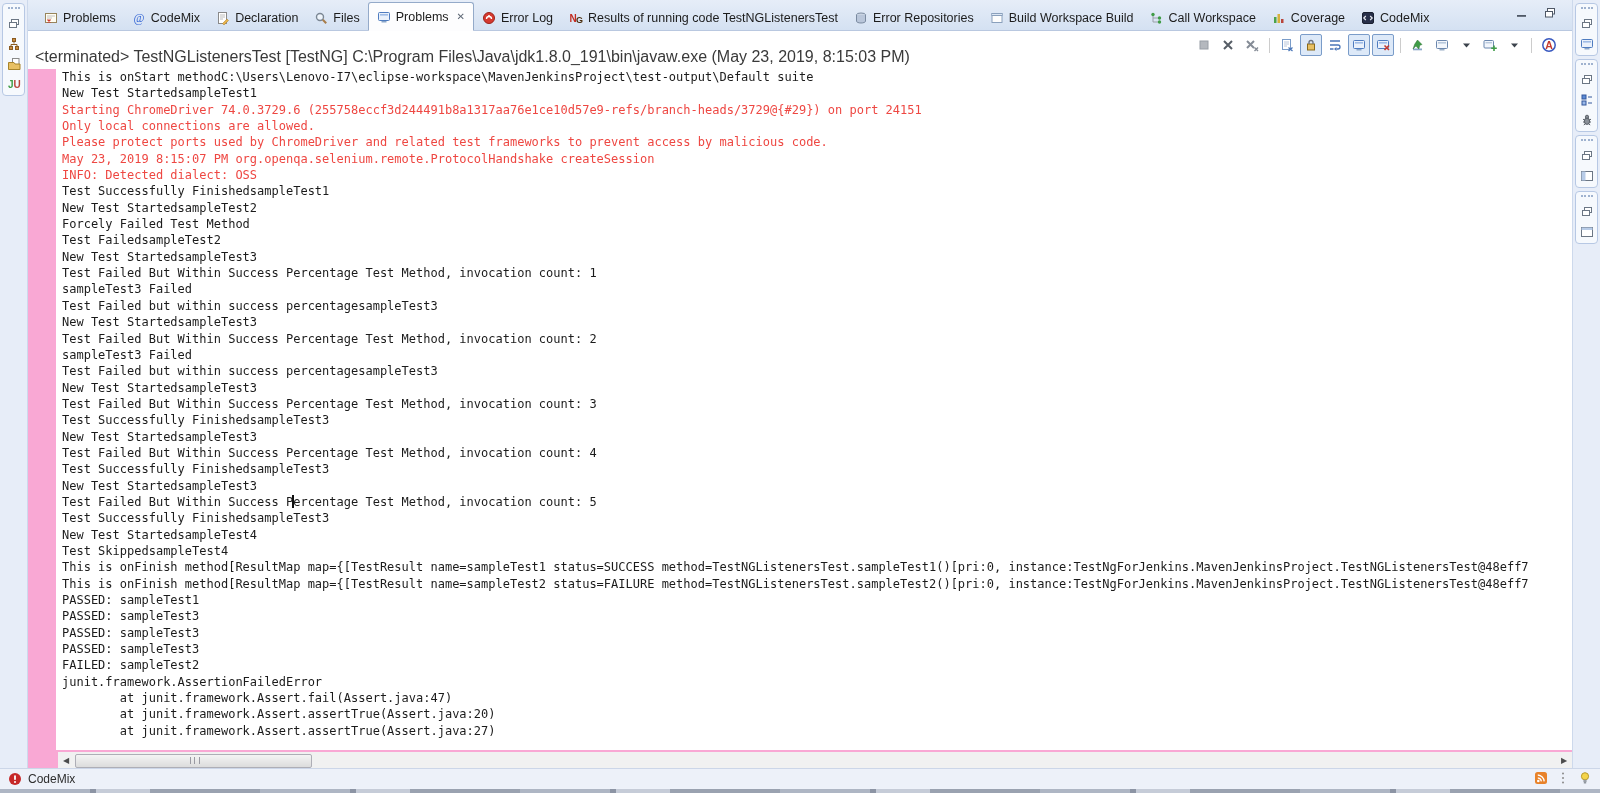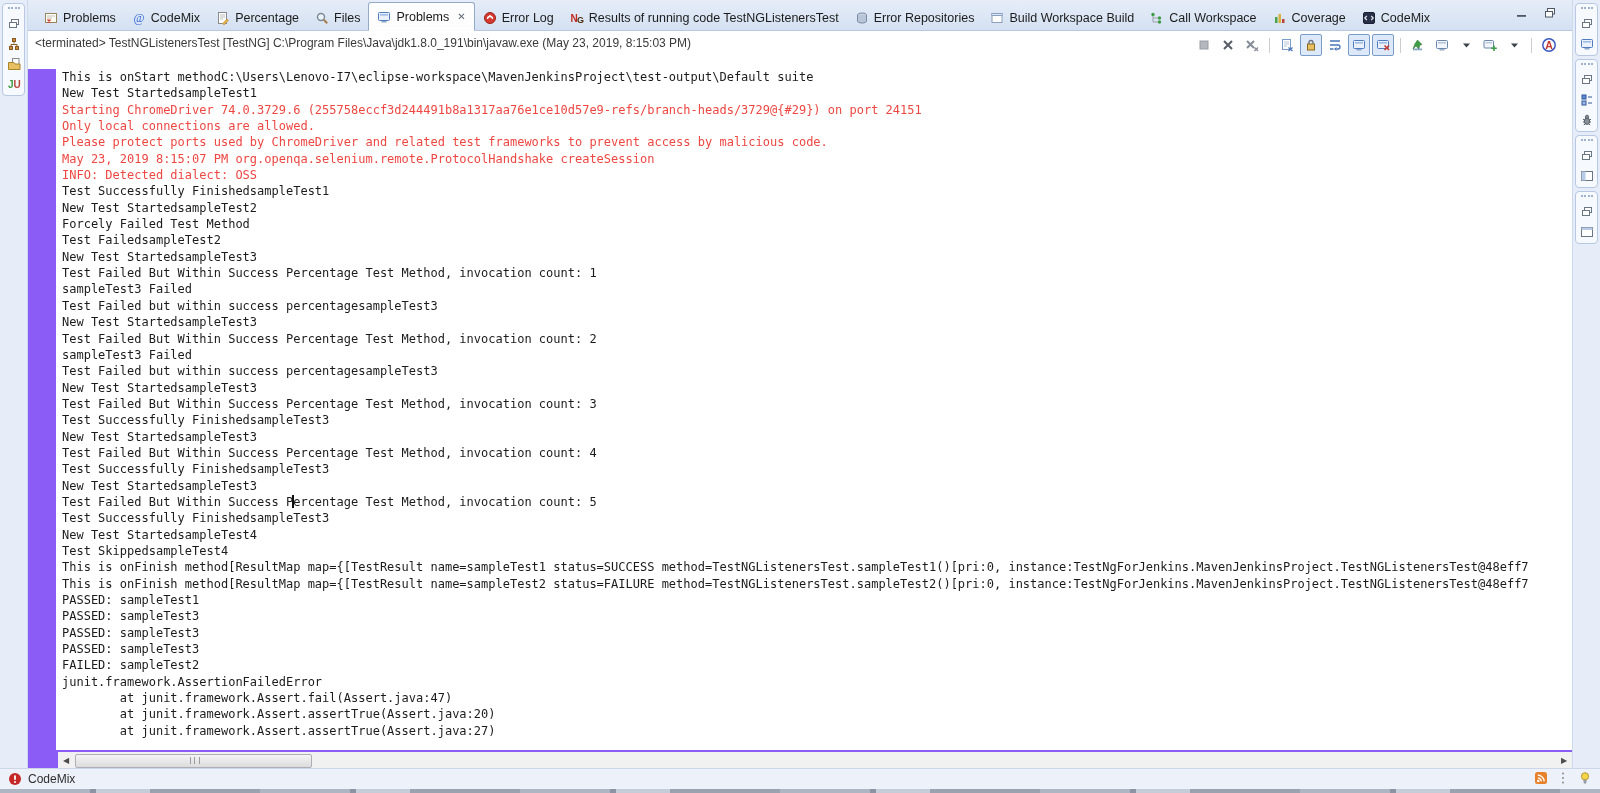--- a/index.html
+++ b/index.html
@@ -8,34 +8,34 @@
   
   .rail{position:absolute;top:0;bottom:25px;width:27px;background:#e7edf8}
   #left-rail{left:0;border-right:1px solid #cdd9ec}
   #right-rail{right:0;border-left:1px solid #cdd9ec}
   .rail-stack{margin:3px 2px;background:#f6f9fd;border:1px solid #b7c8e4;border-radius:4px;
               padding:1px 0 4px 0;display:flex;flex-direction:column;align-items:center;gap:6px}
   .rail-grip{width:12px;height:2px;border-top:2px dotted #9fb2cf;margin-top:2px}
   .icon14{width:14px;height:14px;display:inline-flex;align-items:center;justify-content:center;flex:none}
   .icon14 svg{display:block}
   
-  #main{position:absolute;left:28px;right:28px;top:0;bottom:25px;background:#8b5cf6}
+  #main{position:absolute;left:28px;right:28px;top:0;bottom:25px;background:#f9a8d4}
   
   #tabbar{height:30px;background:linear-gradient(#e6edf8,#d4e1f2);border-bottom:1px solid #b9c8e0;
           display:flex;align-items:flex-end;padding-left:8px;position:relative}
   .tab{display:flex;align-items:center;gap:5px;height:25px;padding:0 8px;font-size:12.5px;
        color:#1c1c1c;white-space:nowrap;cursor:default}
   .tab.active{background:#fdfdfe;border:1px solid #94aac9;border-bottom:1px solid #fdfdfe;
               border-radius:3px 3px 0 0;height:27px;margin-bottom:-1px}
   .tabclose{font-size:10px;color:#5d6775;margin-left:3px}
   #winbtns{position:absolute;right:14px;top:5px;display:flex;gap:12px;align-items:center}
   #winbtns .icon14{width:16px;height:16px}
   
   #view-header{height:38px;background:#fff;position:relative}
-  #status-line{position:absolute;left:7px;bottom:19px;font-size:12px;color:#3a3a3a;white-space:pre}
+  #status-line{position:absolute;left:7px;bottom:3px;font-size:16px;color:#3a3a3a;white-space:pre}
   #ctoolbar{position:absolute;right:12px;top:3px;display:flex;align-items:center;gap:2px}
   .tbtn{width:20px;height:20px;display:flex;align-items:center;justify-content:center;border:1px solid transparent}
   .tbtn.boxed{border:1px solid #7a9cc9;background:#dde9f8;border-radius:2px}
   .tsep{width:1px;height:15px;background:#cccccc;margin:0 4px}
   
   #console-text{position:absolute;left:28px;top:66px;width:1516px;height:684px;background:#fff;
                 overflow:hidden;padding:3px 0 0 6px;box-sizing:border-box;
                 font-family:"DejaVu Sans Mono",monospace;font-size:12px;line-height:16.35px;
                 white-space:pre;color:#1b1b1b}
   .cline{height:16.35px}
@@ -125,21 +125,21 @@
           <span>CodeMix</span>
         </div>
         <div class="tab">
           <span class="icon14">
             <svg width="14" height="14" viewBox="0 0 14 14">
               <rect x="2.5" y="1.5" width="8" height="11" fill="#fff" stroke="#8a8a8a"></rect>
               <path d="M4 4h5M4 6h5M4 8h3" stroke="#bdbdbd"></path>
               <path d="M6.5 12.5l4.5-4.5 1.5 1.5-4.5 4.5z" fill="#e8b34b" stroke="#a87d2a" stroke-width="0.5"></path>
             </svg>
           </span>
-          <span>Percentage</span>
+          <span>Declaration</span>
         </div>
         <div class="tab">
           <span class="icon14">
             <svg width="14" height="14" viewBox="0 0 14 14">
               <circle cx="6" cy="6" r="3.5" fill="#eef4fb" stroke="#7b8794" stroke-width="1.4"></circle>
               <line x1="8.8" y1="8.8" x2="12.2" y2="12.2" stroke="#a87d4a" stroke-width="2"></line>
             </svg>
           </span>
           <span>Files</span>
         </div>

